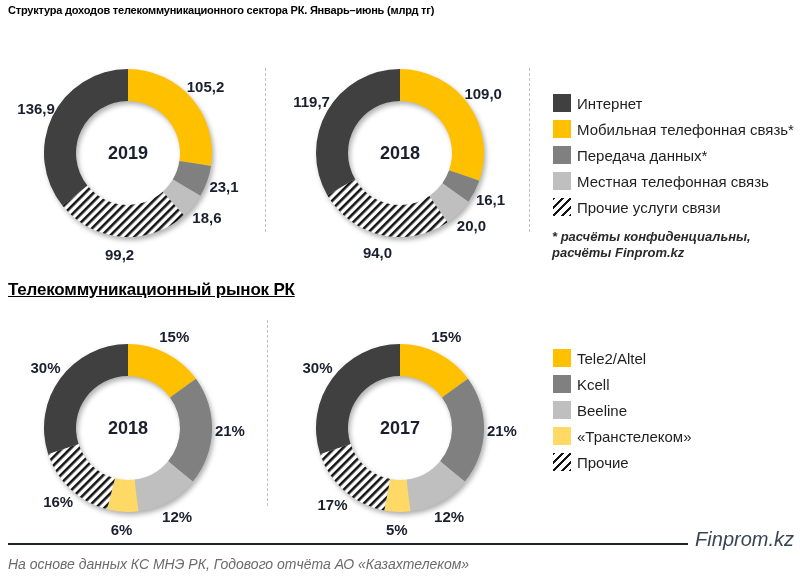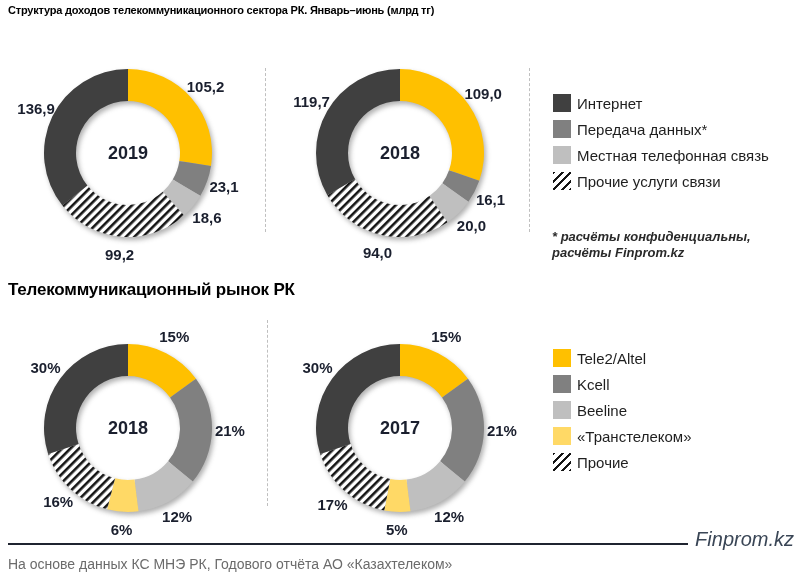--- a/index.html
+++ b/index.html
@@ -6,21 +6,21 @@
   body{
     width:800px;height:581px;position:relative;background:#ffffff;
     font-family:"Liberation Sans",sans-serif;color:#111;overflow:hidden;
   }
   .page-title{
     position:absolute;left:8px;top:4px;width:784px;
     font-size:11px;font-weight:bold;color:#000;letter-spacing:-0.2px;
   }
   .section-title{
     position:absolute;left:8px;top:280px;width:500px;
-    font-size:17px;font-weight:bold;color:#000;letter-spacing:-0.2px;
+    font-size:17px;font-weight:bold;color:#000;letter-spacing:-0.2px;text-decoration:underline;
   }
   svg.chart{position:absolute;width:266px;height:222px;overflow:visible;}
   #chart0{left:0px;top:47px;}
   #chart1{left:272px;top:47px;}
   #chart2{left:0px;top:322px;}
   #chart3{left:272px;top:322px;}
   .donut{filter:drop-shadow(2px 3px 2.5px rgba(80,80,80,0.45));}
   .seglabel{font-family:"Liberation Sans",sans-serif;font-weight:bold;font-size:15px;fill:#1a1f2e;}
   .yearlabel{font-family:"Liberation Sans",sans-serif;font-weight:bold;font-size:18px;fill:#1a1f2e;}
   .vdiv{position:absolute;width:0;border-left:1px dashed #bfbfbf;}
@@ -33,21 +33,21 @@
   .lrow{display:flex;align-items:center;height:26px;}
   .sw{width:18px;height:18px;flex:0 0 18px;margin-right:6px;background:#ccc;}
   .sw.hatch{background:repeating-linear-gradient(135deg,#141414 0 2px,#ffffff 2px 6px);}
   .lrow .ltext{font-size:15px;color:#1f1f1f;white-space:nowrap;}
   .footnote{position:absolute;left:552px;top:229px;font-size:13px;font-style:italic;
     font-weight:bold;color:#2a2a2a;line-height:16px;}
   .footer-rule{position:absolute;left:8px;top:543px;width:680px;height:2px;background:#1f2430;}
   .brand{position:absolute;left:600px;top:528px;width:194px;text-align:right;
     font-size:20px;font-weight:normal;font-style:italic;color:#3a4656;}
   .source{position:absolute;left:8px;top:556px;width:700px;
-    font-size:14px;color:#6b6b6b;}
+    font-size:14px;font-style:italic;color:#6b6b6b;}
 </style>
 </head>
 <body>
 
 <svg width="0" height="0" style="position:absolute" aria-hidden="true">
   <defs>
     <pattern id="hatchpat" width="6" height="6" patternUnits="userSpaceOnUse" patternTransform="rotate(-45)">
       <rect width="6" height="6" fill="#ffffff"></rect>
       <rect width="6" height="2.6" fill="#141414"></rect>
     </pattern>
@@ -88,20 +88,24 @@
   </svg>
 
 <div id="div-top-1" class="vdiv"></div>
 <div id="div-top-2" class="vdiv"></div>
 <div id="div-bottom-1" class="vdiv"></div>
 
 <div id="legend1" class="legend">
   <div class="lrow">
     <span class="sw" style="background: rgb(64, 64, 64);"></span>
     <span class="ltext">Интернет</span>
+  </div>
+  <div class="lrow">
+    <span class="sw" style="background: rgb(255, 192, 0);"></span>
+    <span class="ltext">Мобильная телефонная связь*</span>
   </div>
   <div class="lrow">
     <span class="sw" style="background: rgb(128, 128, 128);"></span>
     <span class="ltext">Передача данных*</span>
   </div>
   <div class="lrow">
     <span class="sw" style="background: rgb(191, 191, 191);"></span>
     <span class="ltext">Местная телефонная связь</span>
   </div>
   <div class="lrow">

